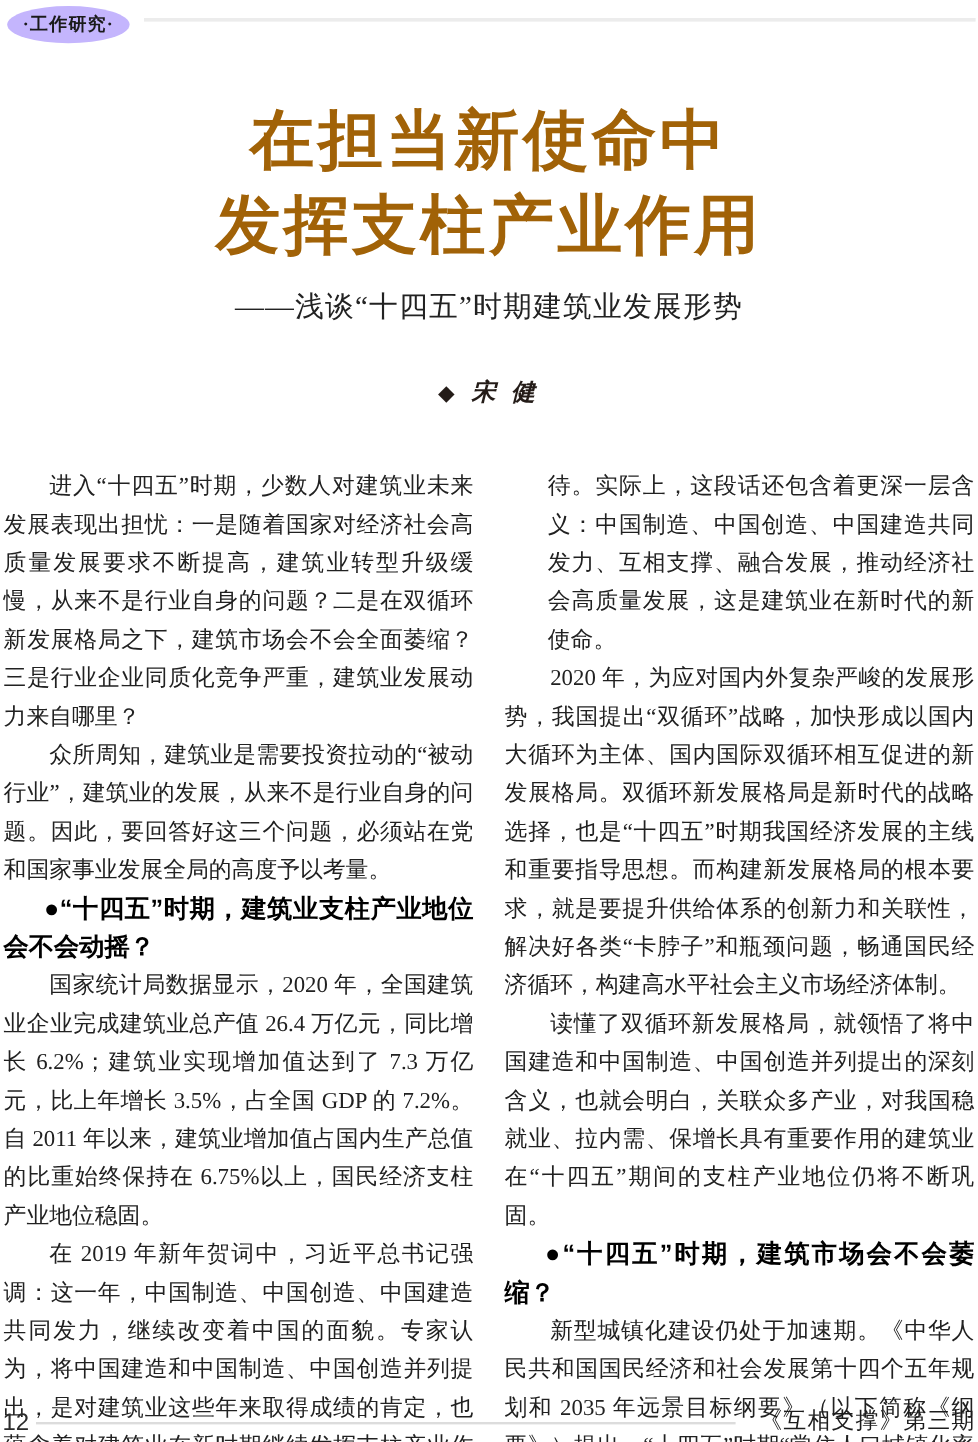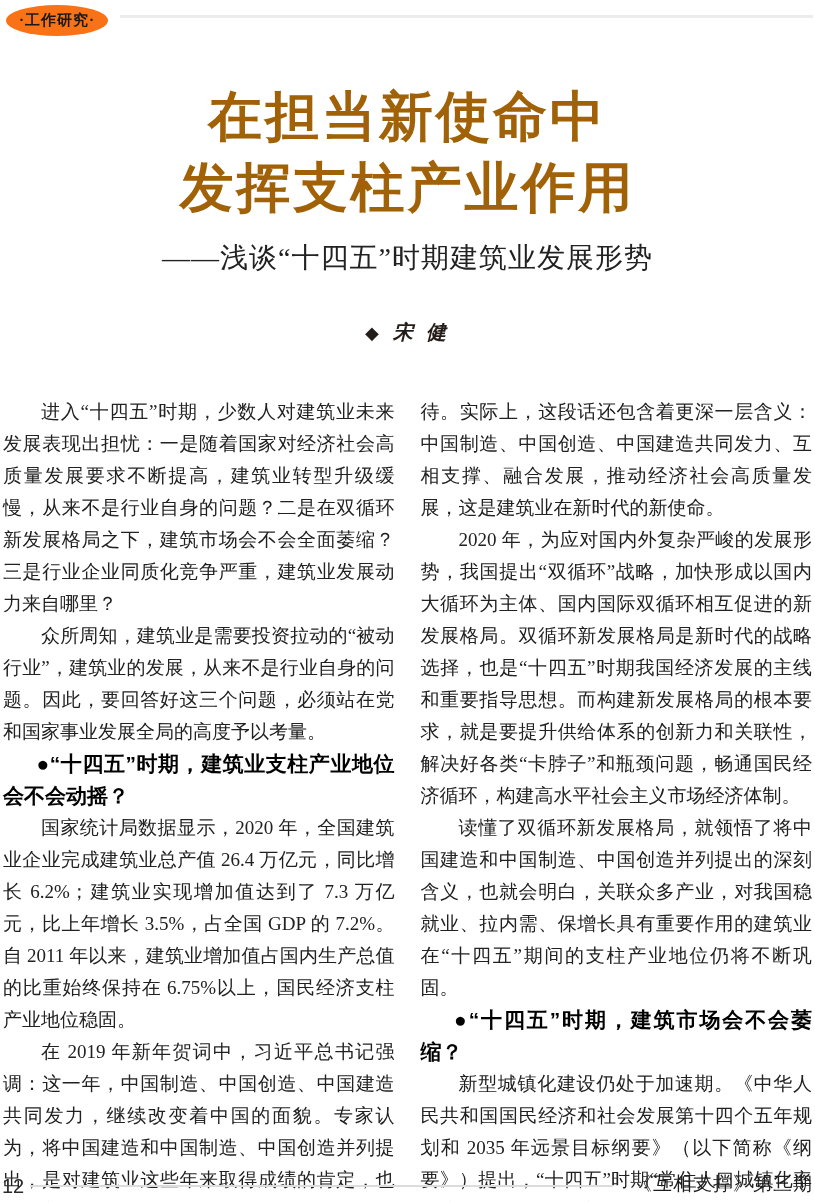--- a/index.html
+++ b/index.html
@@ -12,60 +12,60 @@
     color: #212121;
     overflow: hidden;
   }
   .page { width: 815px; height: 1202px; position: relative; padding: 0 2px; }
 
   
   .header { position: relative; height: 38px; }
   .badge {
     position: absolute; left: 4px; top: 5px;
     width: 102px; height: 31px;
-    background: #f97316;
+    background: #c4b5fd;
     border-radius: 50%;
     display: flex; align-items: center; justify-content: center;
     font-size: 15px; font-weight: bold; color: #1a1a1a;
     letter-spacing: 1px;
     z-index: 2;
   }
   .header-rule {
     position: absolute; left: 118px; right: 0; top: 15px;
     height: 3px; background: #ececec;
   }
 
   
   .title-block { text-align: center; margin-top: 44px; }
   .main-title {
     font-size: 54px; line-height: 71px; font-weight: bold;
     color: #a16207; letter-spacing: 3px;
     font-family: "Liberation Serif", "DejaVu Serif", serif;
   }
   .subtitle {
-    margin-top: 15px; font-size: 28px; color: #222;
+    margin-top: 15px; font-size: 24px; color: #222;
     letter-spacing: 1px;
   }
   .author-line { margin-top: 42px; font-size: 20px; color: #241c18; }
   .author-diamond { font-size: 18px; margin-right: 14px; }
   .author-name { letter-spacing: 4px; font-weight: bold; font-style: italic; }
 
   
   .body-columns {
     display: flex; gap: 26px; margin-top: 50px;
     padding: 0 1px;
   }
   .column { width: 392px; }
   .block {
     font-size: 19px; line-height: 32px;
     text-align: justify;
     color: #212121;
   }
   .block.p { text-indent: 2em; }
-  .block.p_cont { text-indent: 0; }
+  .block.p_cont { text-indent: 0; margin-left: 36px; }
   .block.h {
     font-family: "Liberation Sans", "DejaVu Sans", sans-serif;
     font-weight: bold; color: #000000;
     font-size: 21px; line-height: 32px;
     text-indent: 1.6em;
   }
 
   
   .footer { position: absolute; left: 0; right: 0; bottom: 0; height: 44px; }
   .page-number {

